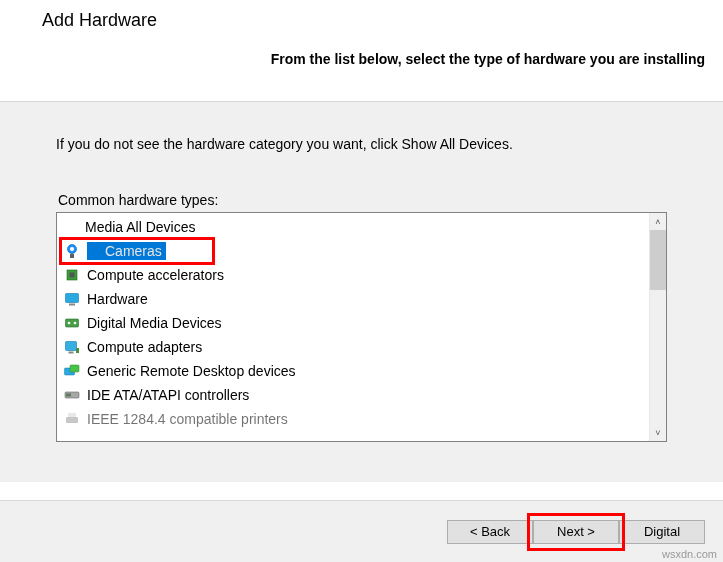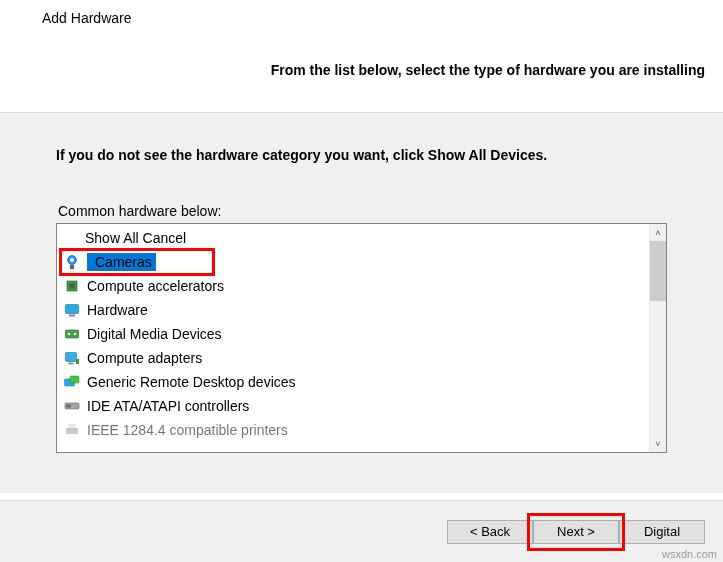--- a/index.html
+++ b/index.html
@@ -11,40 +11,39 @@
       height: 562px;
       position: relative;
       overflow: hidden;
     }
     .header {
       padding: 10px 18px 14px 48px;
       background: #fff;
       border-bottom: 1px solid #d9d9d9;
     }
     .header .title {
-      font-size: 14px;
-      margin-bottom: 36px;
+      font-size: 18px;
+      margin-bottom: 20px;
       margin-left: -6px;
     }
     .header .subtitle {
       font-weight: bold;
       font-size: 14px;
       margin-bottom: 20px;
       margin-left: -15px;
       text-align: right;
     }
     .content {
       background: #f0f0f0;
       padding: 34px 56px 0 56px;
       height: 380px;
     }
     .info-text {
       font-size: 14px;
       margin-bottom: 40px;
-      font-weight: bold;
     }
     .list-label {
       font-size: 14px;
       margin-bottom: 4px;
       margin-left: 2px;
     }
     .listbox {
       border: 1px solid #828282;
       background: #fff;
       height: 230px;
@@ -75,22 +74,22 @@
       justify-content: center;
     }
     .list-item .label {
       font-size: 14px;
     }
     .list-item.selected {
       background: transparent;
     }
     .list-item.selected .label-wrap {
       background: #0078d7;
-      color: #000000;
-      padding: 1px 4px 1px 8px;
+      color: #e5e5e5;
+      padding: 1px 4px 1px 18px;
     }
     .list-item .highlight-box {
       position: absolute;
       border: 3px solid #ff0000;
       left: 2px;
       top: -2px;
       width: 156px;
       height: 28px;
       pointer-events: none;
     }
@@ -169,26 +168,26 @@
 </head>
 <body>
 
 <div class="header">
   <div class="title">Add Hardware</div>
   <div class="subtitle">From the list below, select the type of hardware you are installing</div>
 </div>
 
 <div class="content">
   <div class="info-text">If you do not see the hardware category you want, click Show All Devices.</div>
-  <div class="list-label">Common hardware below:</div>
+  <div class="list-label">Common hardware types:</div>
   <div class="listbox">
     <div class="list-items">
 
       <div class="list-item first-item">
-        <span class="label">Show All Cancel</span>
+        <span class="label">Media All Devices</span>
       </div>
 
       <div class="list-item selected">
         <div class="highlight-box"></div>
         <span class="icon">
           <svg class="svg-ic" viewBox="0 0 16 16">
               <circle cx="8" cy="6" r="4.5" fill="#1e90ff" stroke="#005a9e" stroke-width="0.6"></circle>
               <circle cx="8" cy="6" r="2" fill="#fff"></circle>
               <rect x="6" y="11" width="4" height="4" fill="#606060"></rect>
             </svg>

